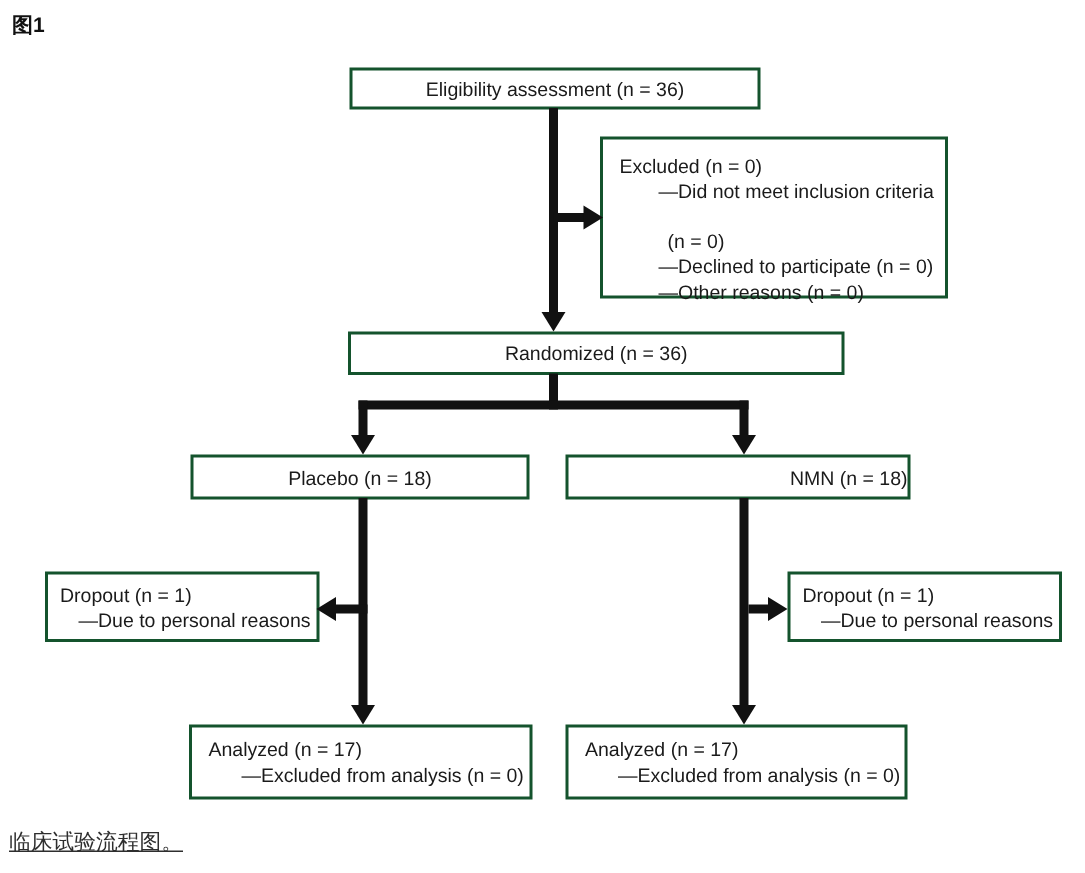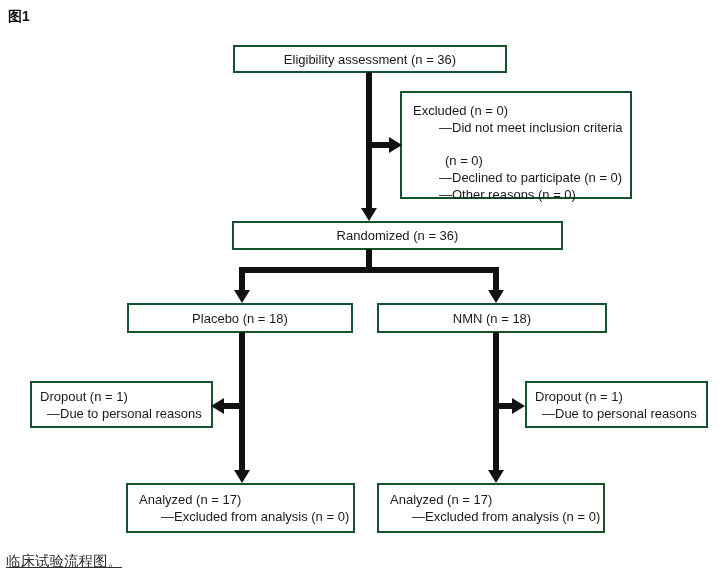--- a/index.html
+++ b/index.html
@@ -38,28 +38,28 @@
   .box.center {
     display: flex;
     align-items: center;
     justify-content: center;
   }
   
   #b-elig      { left: 233px; top: 45px;  width: 274px; height: 28px; }
   #b-excl     { left: 400px; top: 91px;  width: 232px; height: 108px; padding: 9px 4px 4px 11px; }
   #b-rand     { left: 232px; top: 221px; width: 331px; height: 29px; }
   #b-placebo  { left: 127px; top: 303px; width: 226px; height: 30px; }
-  #b-nmn      { left: 377px; top: 303px; width: 230px; height: 30px; }
+  #b-nmn      { left: 377px; top: 303px; width: 230px; height: 30px; justify-content: flex-end; }
   #b-drop-l   { left: 30px;  top: 381px; width: 183px; height: 47px; padding: 5px 4px 4px 8px; }
   #b-drop-r   { left: 525px; top: 381px; width: 183px; height: 47px; padding: 5px 4px 4px 8px; }
   #b-anal-l   { left: 126px; top: 483px; width: 229px; height: 50px; padding: 6px 4px 4px 11px; }
   #b-anal-r   { left: 377px; top: 483px; width: 228px; height: 50px; padding: 6px 4px 4px 11px; }
   .ind-1 { padding-left: 26px; }   
   .ind-2 { padding-left: 32px; margin-top: 16px; }   
-  .ind-s { padding-left: 7px; }    
+  .ind-s { padding-left: 7px; text-align: right; }    
   .ind-m { padding-left: 22px; }   
   
   .line { position: absolute; background: #111111; }
   #c-elig-rand { left: 366px; top: 72px;  width: 6px;   height: 138px; }
   #c-excl-h    { left: 369px; top: 142px; width: 21px;  height: 6px; }
   #c-rand-stub { left: 366px; top: 249px; width: 6px;   height: 24px; }
   #c-split-h   { left: 239px; top: 267px; width: 260px; height: 6px; }
   #c-left-v    { left: 239px; top: 267px; width: 6px;   height: 24px; }
   #c-right-v   { left: 493px; top: 267px; width: 6px;   height: 24px; }
   #c-plac-anal { left: 239px; top: 332px; width: 6px;   height: 139px; }

